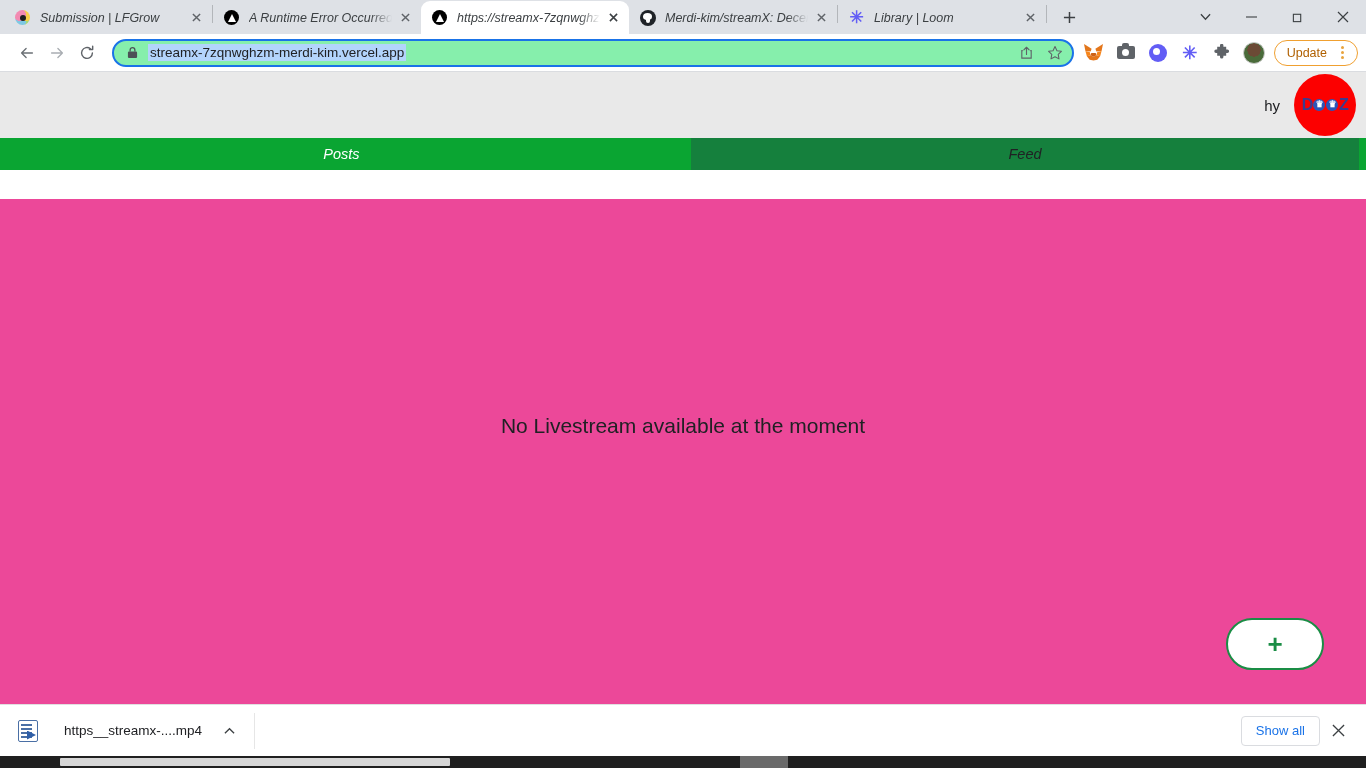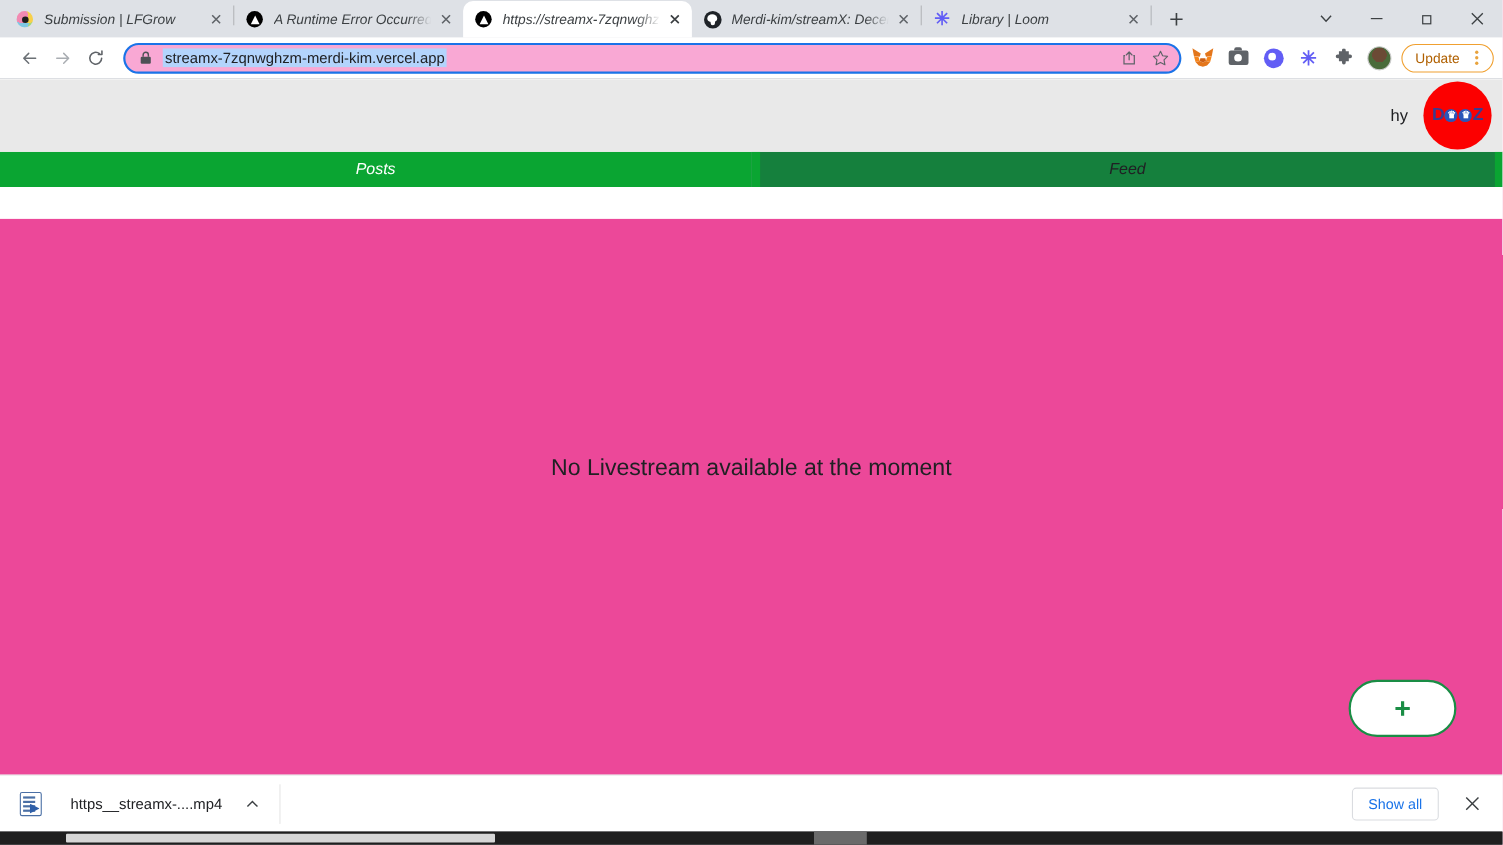--- a/index.html
+++ b/index.html
@@ -152,21 +152,21 @@
     display: flex; align-items: center; justify-content: center;
     border-radius: 50%;
     color: #5f6368;
     flex: none;
   }
   .navbtn.back { color: #5f6368; margin-left: 4px; }
   .omnibox {
     flex: 1 1 auto;
     height: 28px;
     margin: 0 6px 0 10px;
-    background: #f9a8d4;
+    background: #86efac;
     border: 2px solid #1a73e8;
     border-radius: 15px;
     display: flex;
     align-items: center;
     padding: 0 4px 0 10px;
     overflow: hidden;
   }
   .lock {
     flex: none; width: 16px; height: 16px;
     display:flex; align-items:center; justify-content:center;
@@ -397,21 +397,21 @@
     width: 9px; height: 9px; background:#2f5fa8;
     clip-path: polygon(0 0, 100% 50%, 0 100%);
   }
   .dl-name { font-size: 13.5px; color: #202124; }
   .dl-chev {
     width: 30px; height: 30px;
     display:flex; align-items:center; justify-content:center;
     color: #3c4043;
   }
   .dl-sep { width: 1px; height: 36px; background: #e6e6e6; }
-  .dl-right { margin-left: auto; display: flex; align-items: center; gap: 16px; justify-content: space-between; }
+  .dl-right { margin-left: auto; display: flex; align-items: center; gap: 4px; justify-content: space-between; }
   .showall {
     height: 30px;
     padding: 0 14px;
     border: 1px solid #dadce0;
     border-radius: 4px;
     display: flex; align-items: center;
     font-size: 13px;
     color: #1a73e8;
     background: #fff;
   }

